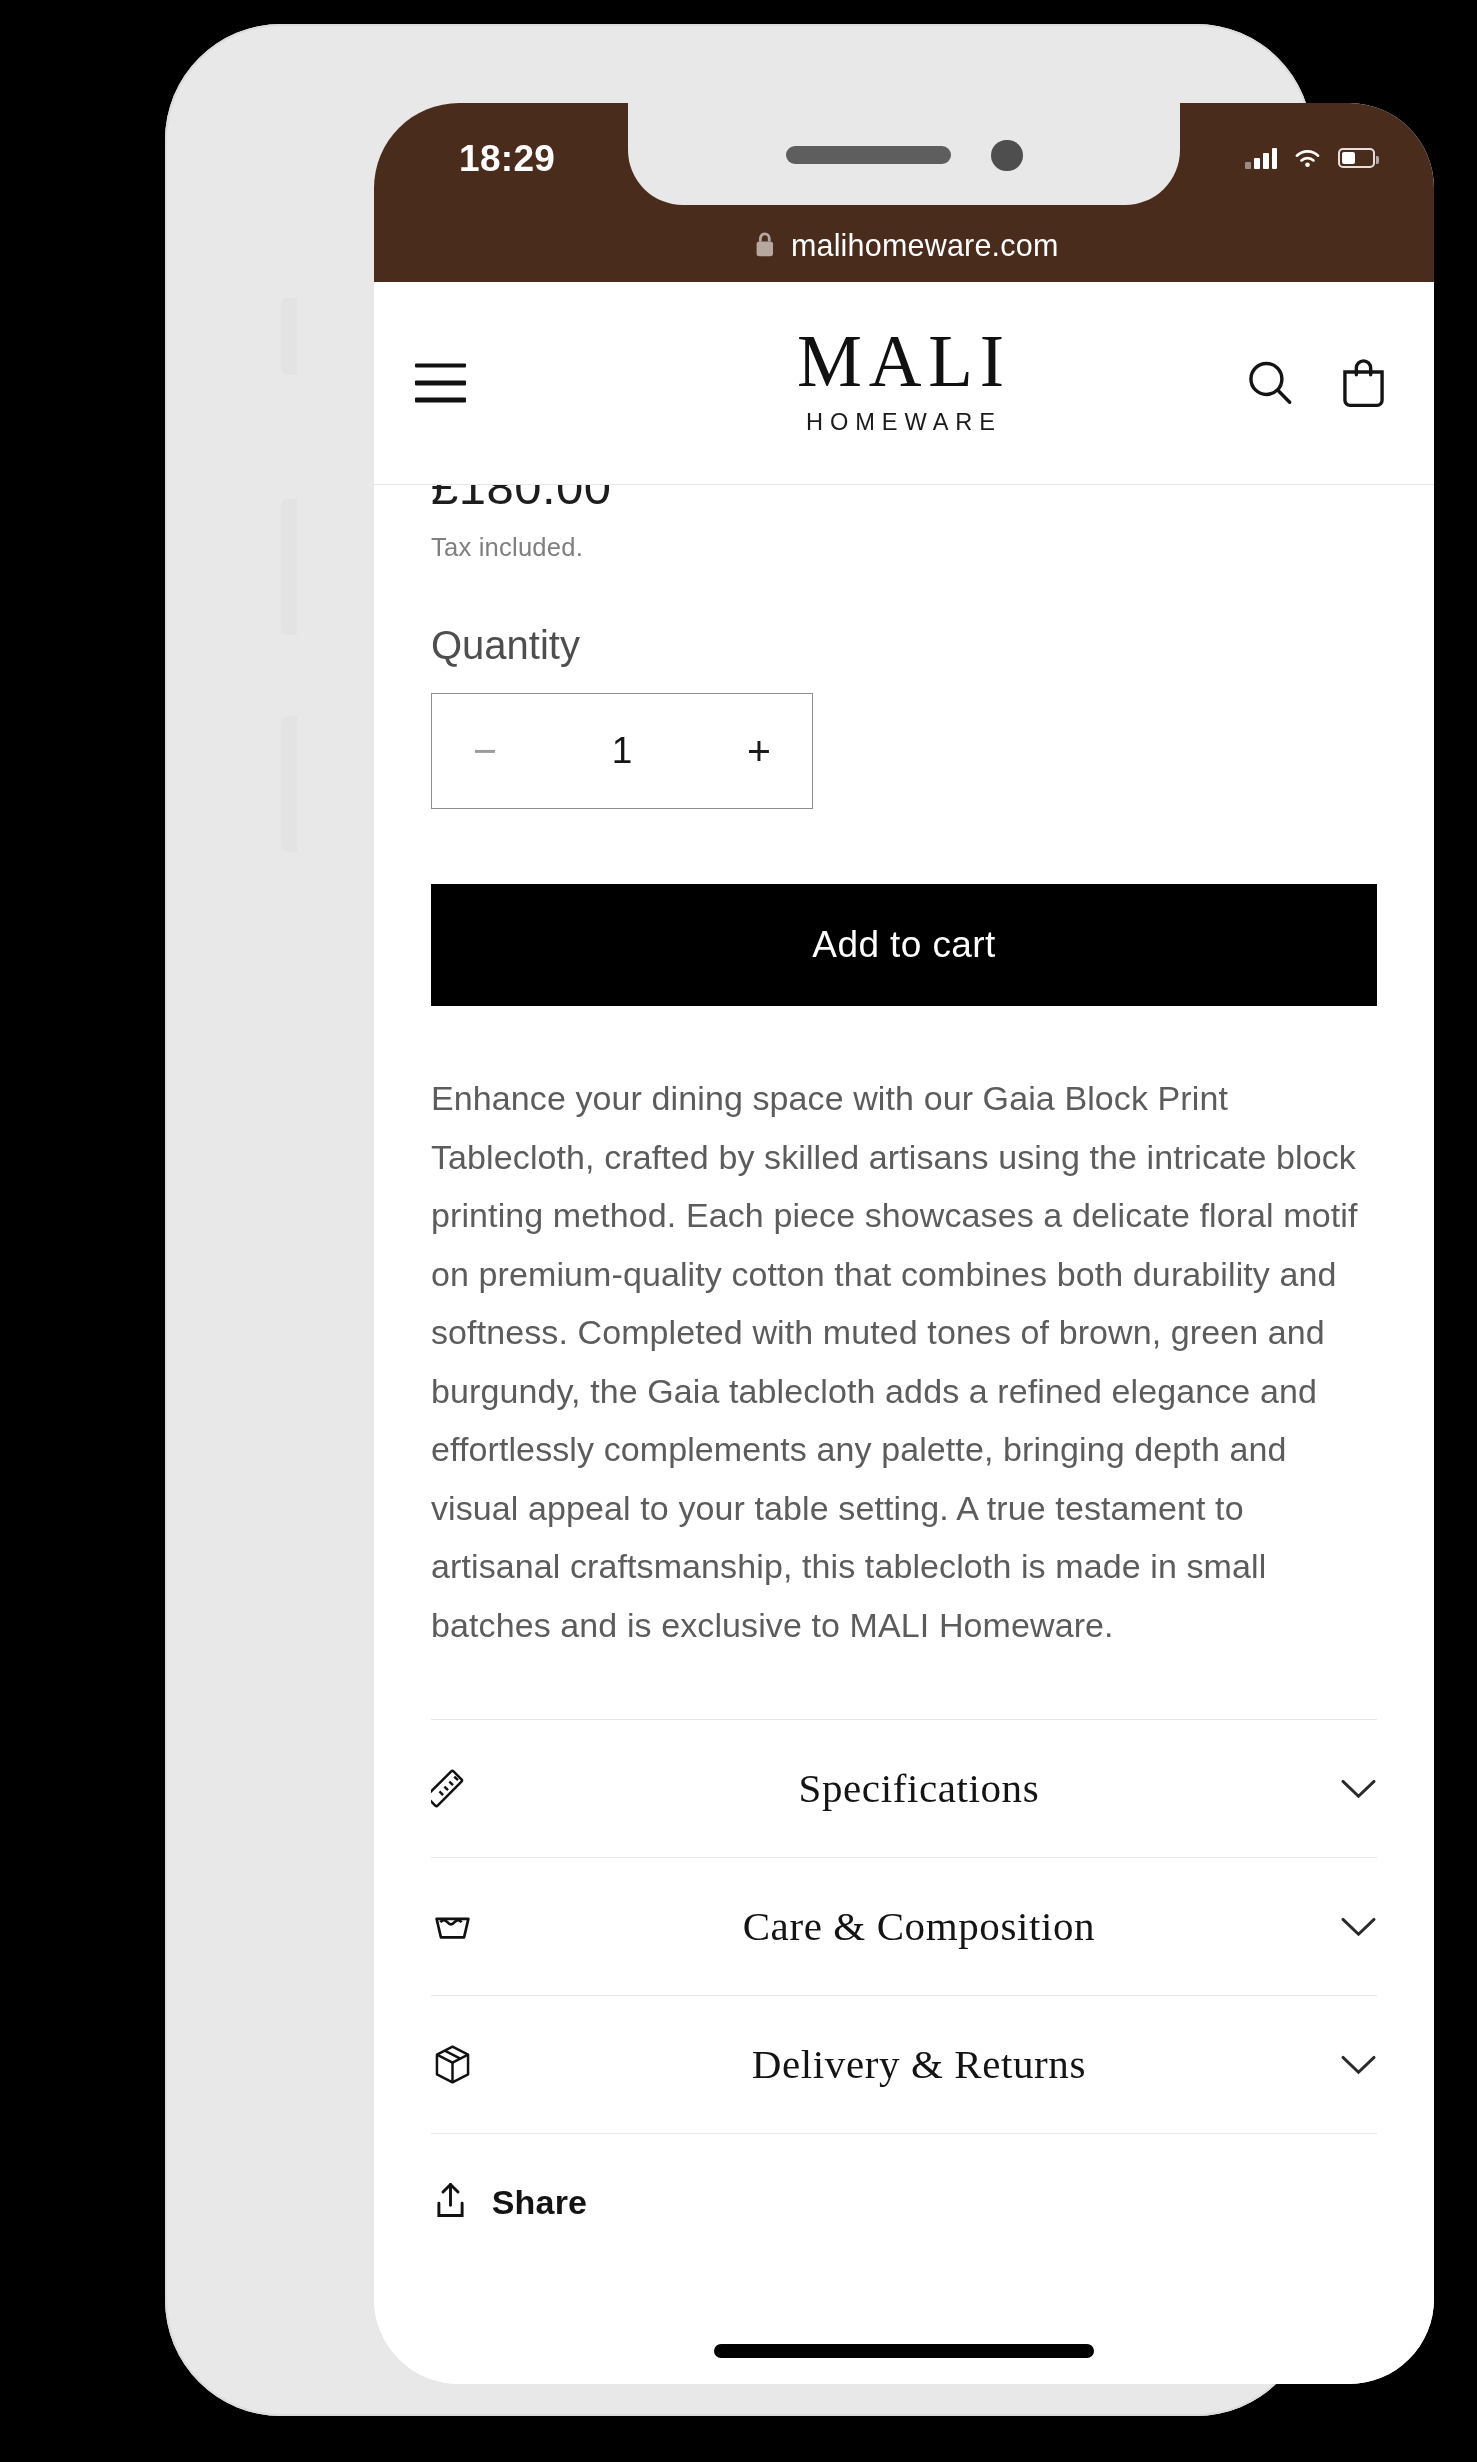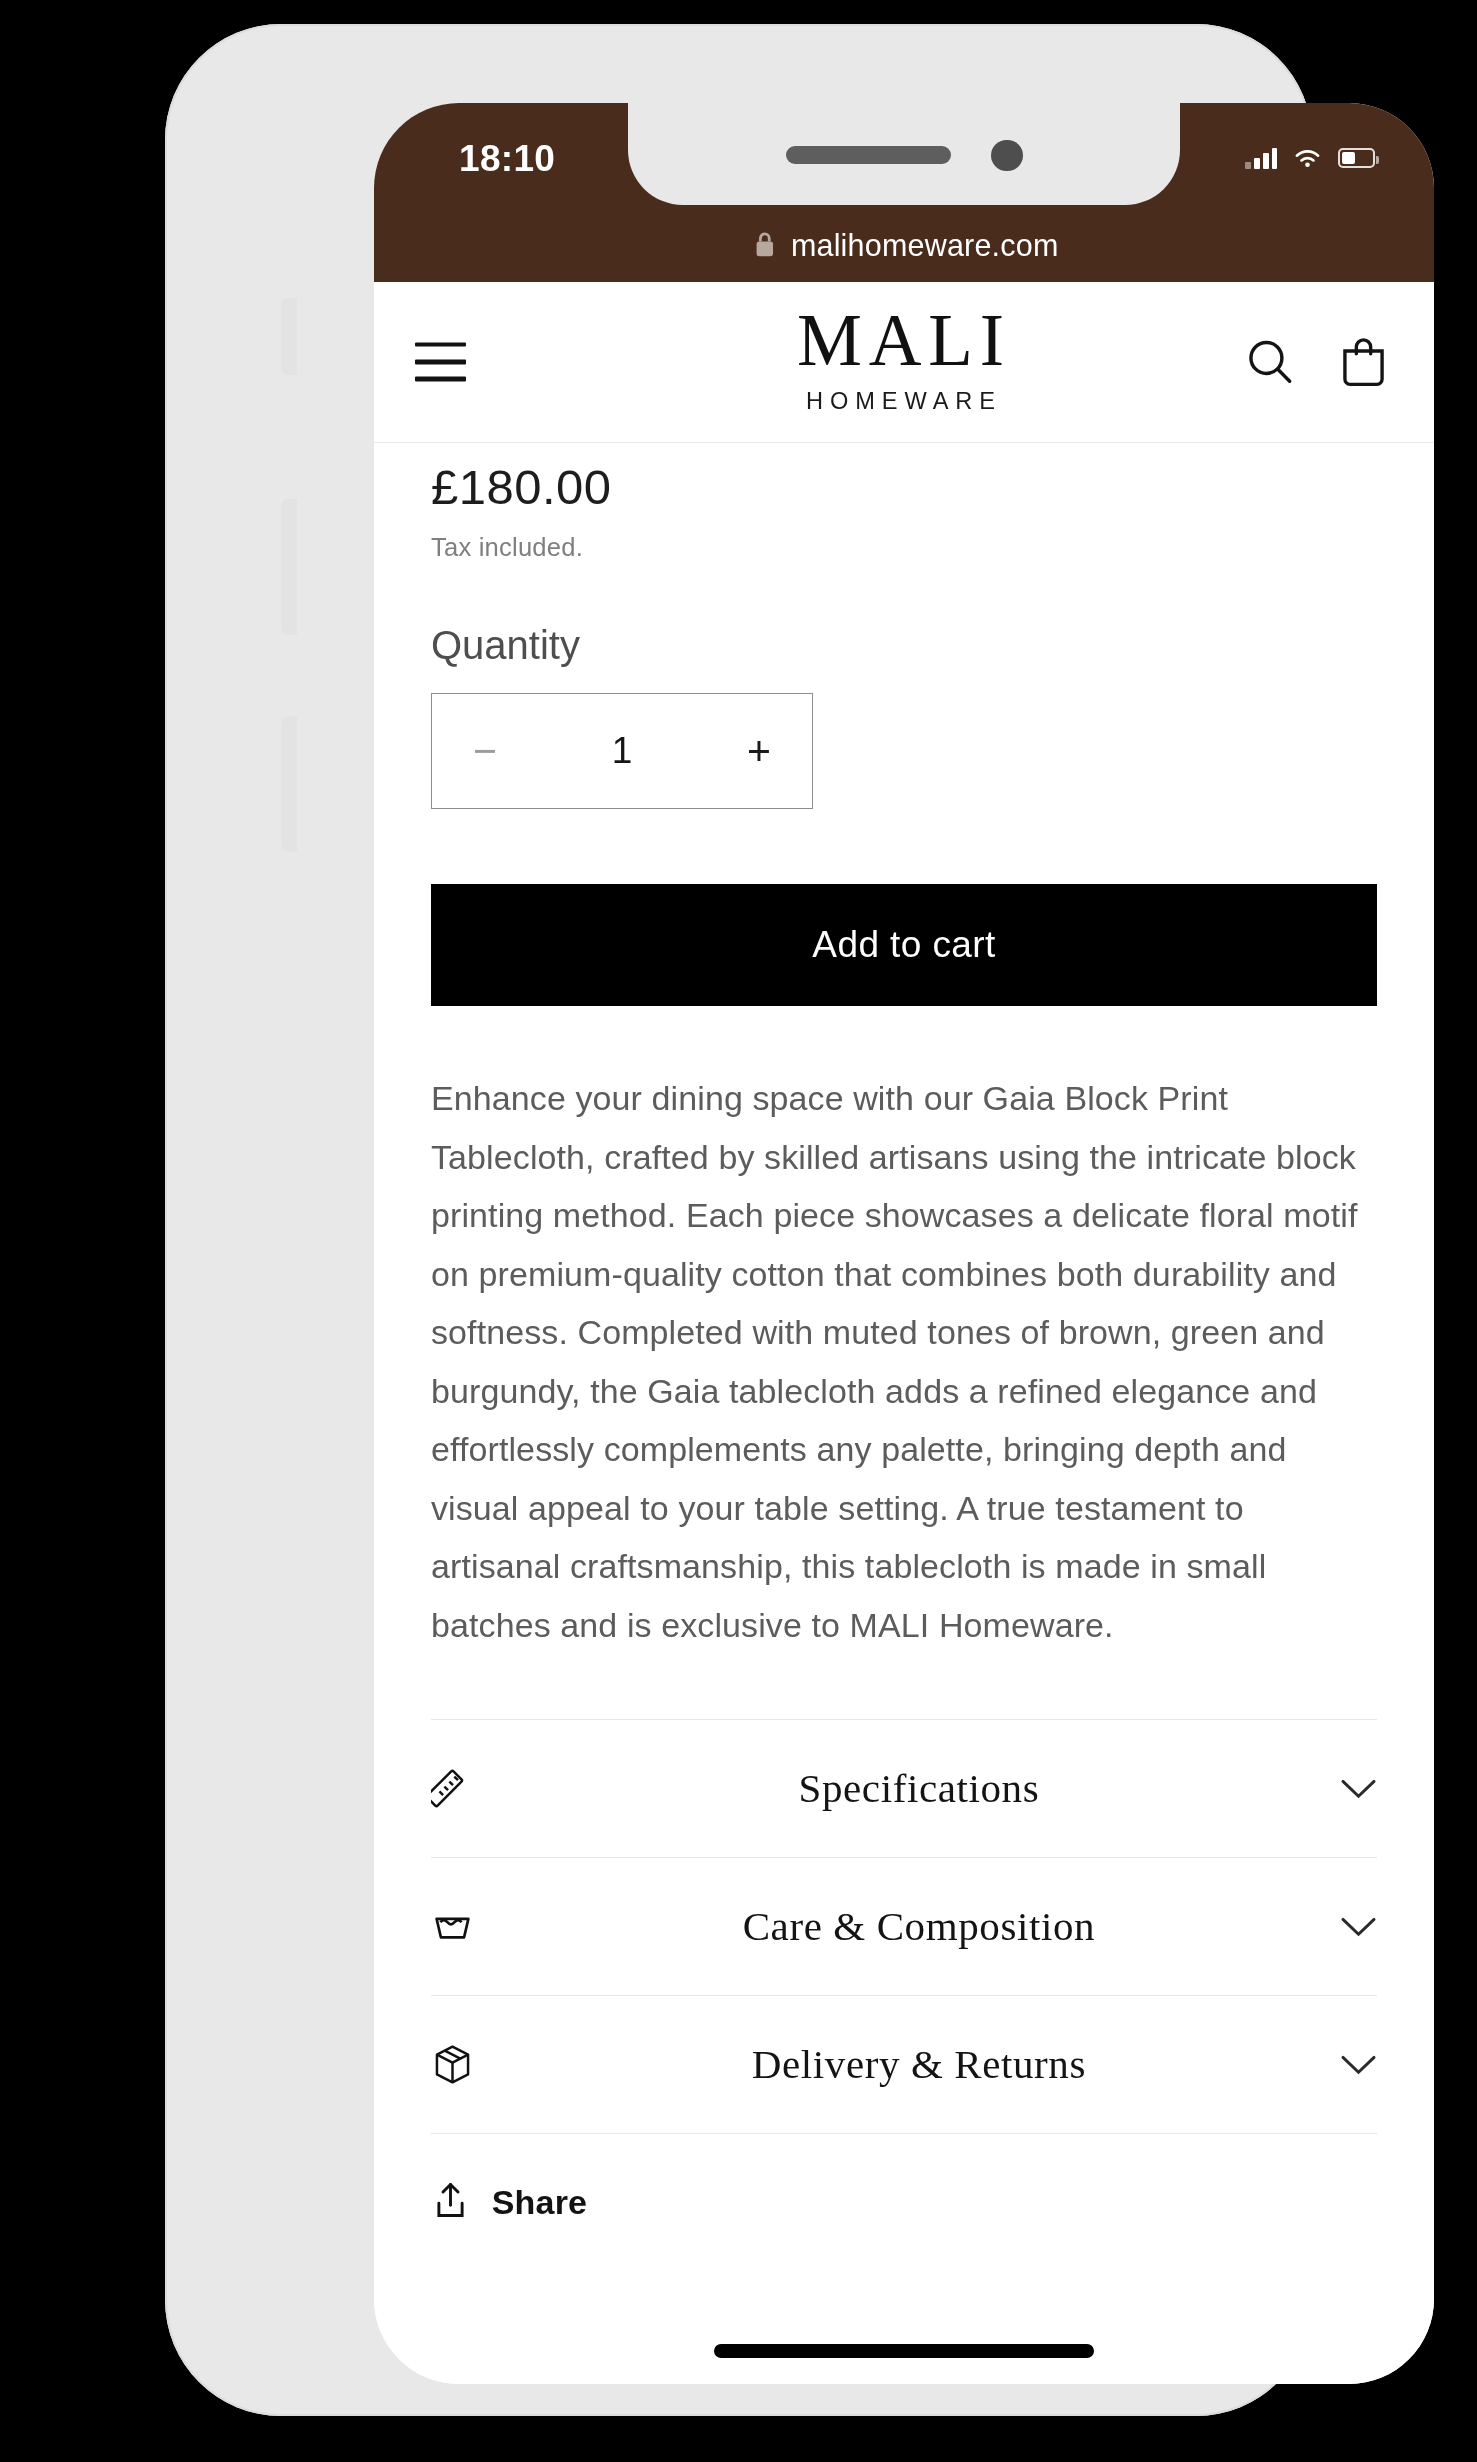--- a/index.html
+++ b/index.html
@@ -140,21 +140,21 @@
   .page {
     position: absolute;
     left: 0; top: 179px;
     width: 1060px; height: 2102px;
     background: #ffffff;
     overflow: hidden;
   }
 
   .site-header {
     position: absolute;
-    left: 0; top: 0; width: 1060px; height: 161px;
+    left: 0; top: 0; width: 1060px; height: 203px;
     background: #ffffff;
     border-bottom: 1px solid #e9e9e9;
     display: flex; align-items: center;
     z-index: 4;
   }
   .hamburger {
     position: absolute; left: 41px; top: 50%;
     transform: translateY(-50%);
     width: 51px; height: 39px;
     display: flex; flex-direction: column; justify-content: space-between;
@@ -302,21 +302,21 @@
   <div class="phone-body">
 
     <div class="btn-side btn-mute"></div>
     <div class="btn-side btn-vup"></div>
     <div class="btn-side btn-vdn"></div>
 
     <div class="screen">
 
       <div class="browser-chrome">
 
-        <div class="status-time">18:10</div>
+        <div class="status-time">18:29</div>
 
         <div class="status-right">
           <span class="sig-bars">
             <i></i>
               <i></i>
               <i></i>
               <i></i>
           </span>
           <svg width="33" height="24.6" viewBox="0 0 24 18">
             <path d="M12 15.4a1.7 1.7 0 1 0 0-3.4 1.7 1.7 0 0 0 0 3.4z" fill="#fff"></path>

